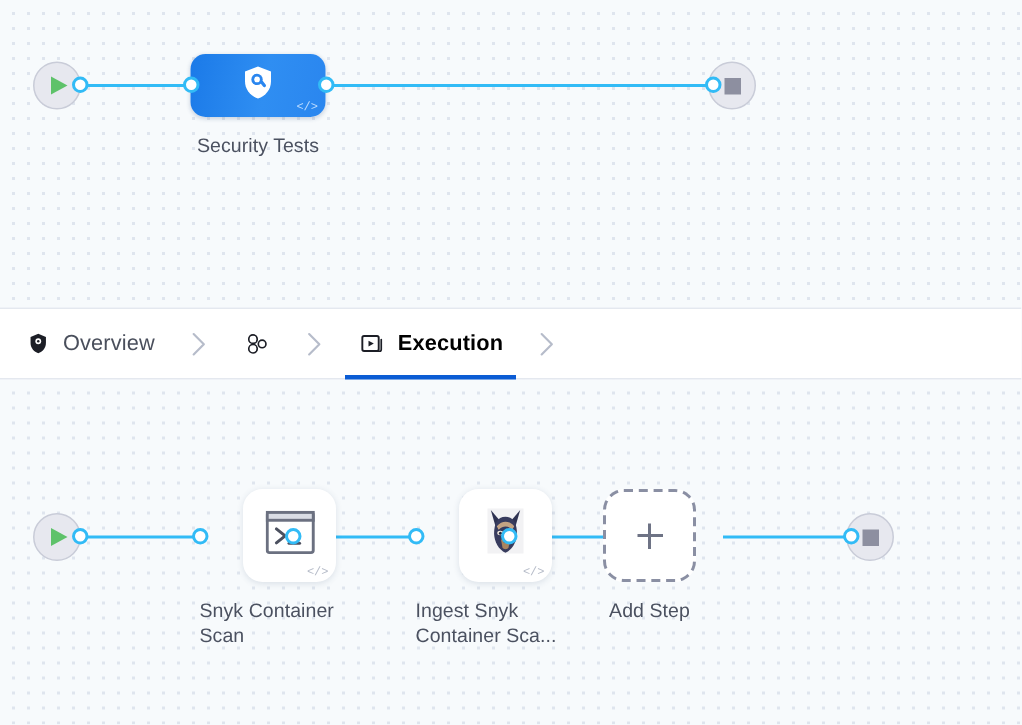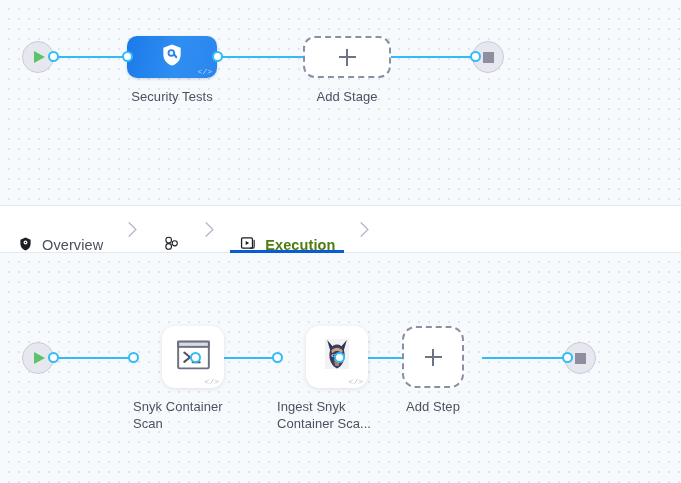--- a/index.html
+++ b/index.html
@@ -48,34 +48,34 @@
     background: #ffffff;
     border-top: 1px solid #e4e8ef;
     border-bottom: 1px solid #e4e8ef;
     display: flex;
     align-items: center;
     padding-left: 14px;
     z-index: 5;
   }
   .tab {
     display: flex;
-    align-items: flex-end;
+    align-items: center;
     gap: 8px;
     height: 47px;
     position: relative;
     cursor: pointer;
     padding: 0 2px;
   }
   .tab .tab-label {
     font-size: 14.5px;
     color: #4a4f5c;
     white-space: nowrap;
     letter-spacing: .1px;
   }
-  .tab.active .tab-label { color: #4d7c0f; font-weight: 600; }
+  .tab.active .tab-label { color: #000000; font-weight: 600; }
   .tab.active::after {
     content: "";
     position: absolute;
     left: -7px; right: -7px;
     bottom: 0;
     height: 3px;
     background: #0b5cd4;
   }
   .tab-icon { display: flex; align-items: center; justify-content: center; width: 18px; height: 18px; }
   .tab-sep {
@@ -248,26 +248,20 @@
             <rect x="12.9" y="11.7" width="2.0" height="4.6" rx="1" transform="rotate(-38 12.9 11.7)" fill="#2a86ef"></rect>
           </svg>
         </span>
         <span class="code-badge on-blue">&lt;/&gt;</span>
       </div>
       <div class="node-label">Security Tests</div>
     </div>
     <div class="dot" style="left:122px; top:51px;"></div>
     <div class="dot" style="left:212px; top:51px;"></div>
 
-    <div class="node-group" style="left:303px; top:36px;">
-      <div class="add-box add-stage-box">
-        <span class="plus"></span>
-      </div>
-      <div class="node-label">Add Stage</div>
-    </div>
 
     <div class="dot" style="left:470px; top:51px;"></div>
     <div class="terminal" style="left:472px; top:41px;">
       <div class="stop-sq"></div>
     </div>
 
   </div>
 
   <div class="tabbar">
 

